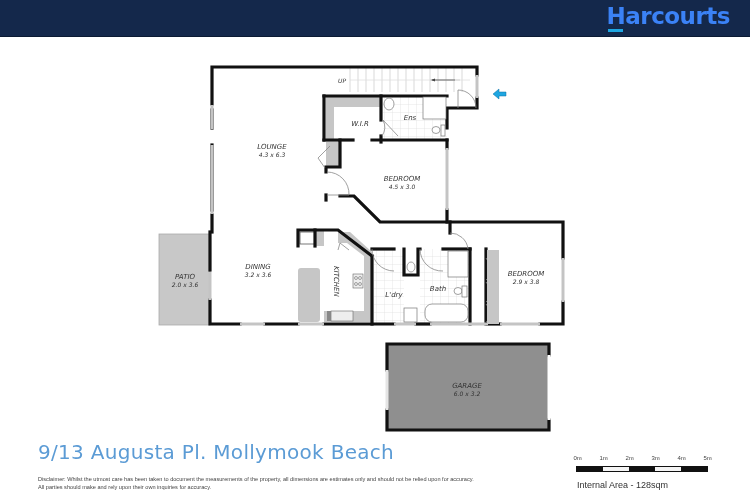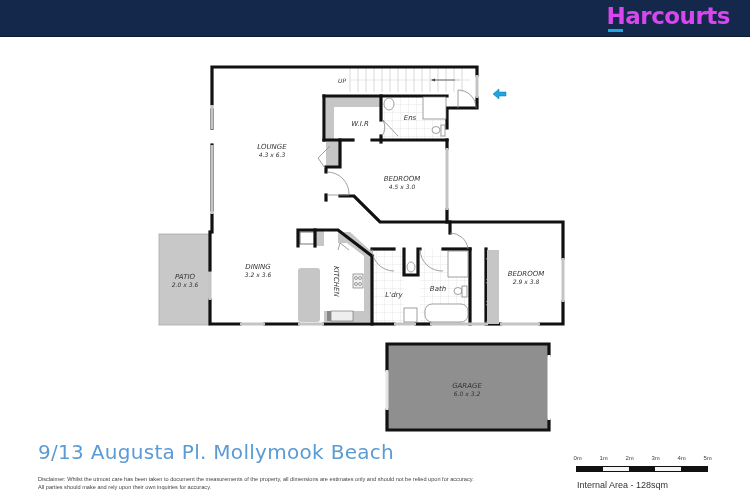--- a/index.html
+++ b/index.html
@@ -1,18 +1,18 @@
 <!DOCTYPE html>
 <html><head>
 <meta charset="utf-8">
 <style>
   html, body { margin: 0; padding: 0; }
   body { width: 750px; height: 499px; background: #ffffff; position: relative; overflow: hidden; font-family: "DejaVu Sans", sans-serif; }
   .header { position: absolute; left: 0; top: 0; width: 750px; height: 36px; background: #14284b; border-bottom: 1px solid #0b1a33; }
-  .brand { position: absolute; right: 20px; top: 3px; color: #d946ef; font-family: "DejaVu Sans", sans-serif; font-weight: bold; font-size: 23px; letter-spacing: -0.5px; }
+  .brand { position: absolute; right: 20px; top: 3px; color: #3b82f6; font-family: "DejaVu Sans", sans-serif; font-weight: bold; font-size: 23px; letter-spacing: -0.5px; }
   .brand-underline { position: absolute; left: 1px; bottom: -3px; width: 15px; height: 3px; background: #1ea6e1; }
   .plan { position: absolute; left: 0; top: 37px; }
   .room-label { font-family: "DejaVu Sans", sans-serif; font-style: italic; fill: #333; }
   .address { position: absolute; left: 38px; top: 440px; color: #5b9bd5; font-family: "DejaVu Sans", sans-serif; font-weight: normal; font-size: 20px; letter-spacing: 0.3px; }
   .disclaimer { position: absolute; left: 38px; top: 475px; width: 520px; font-family: "Liberation Sans", sans-serif; font-size: 5.6px; line-height: 8px; color: #444; }
   .scale { position: absolute; left: 572px; top: 455px; width: 150px; }
   .scale-ticks { position: relative; height: 9px; font-family: "Liberation Sans", sans-serif; font-size: 6px; color: #444; }
   .scale-ticks span { position: absolute; top: 0; transform: translateX(-30%); }
   .scale-bar { position: relative; height: 4px; width: 130px; margin-left: 4px; margin-top: 2px; display: flex; border: 1px solid #111; }
   .scale-bar div { flex: 1; }

